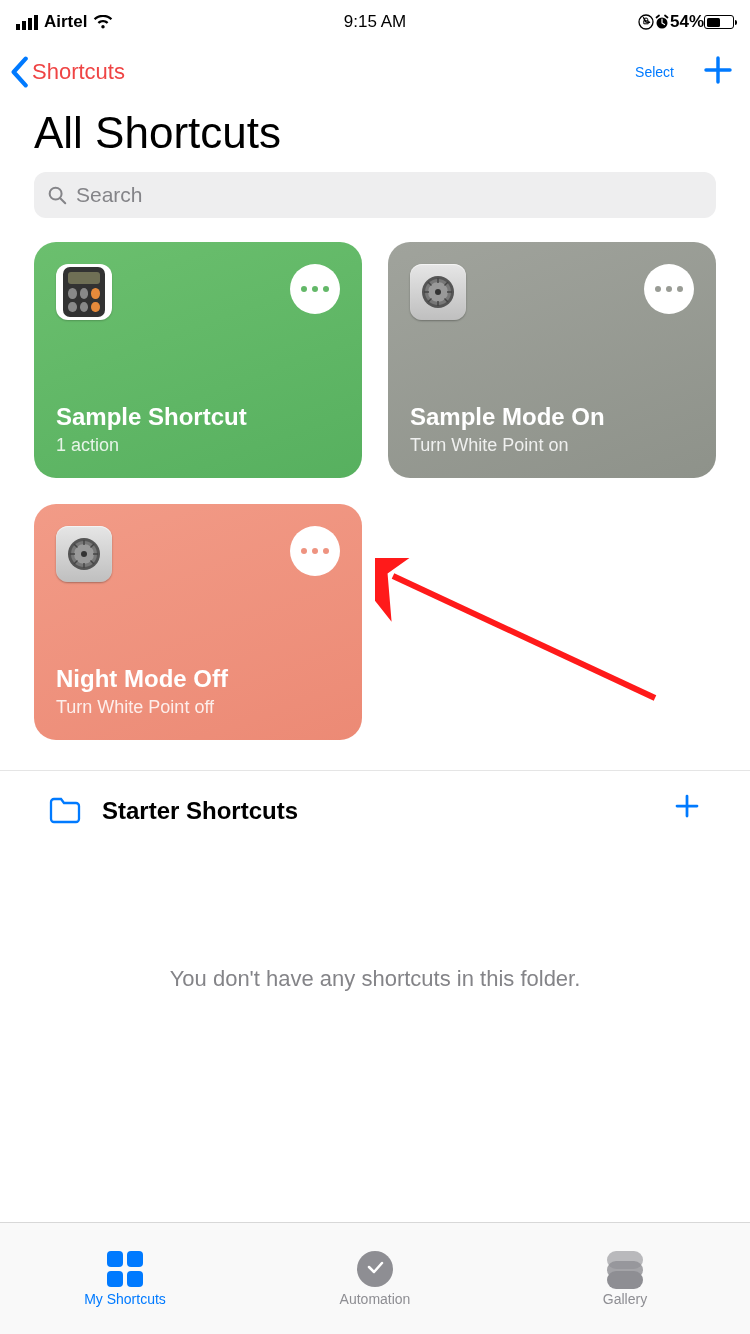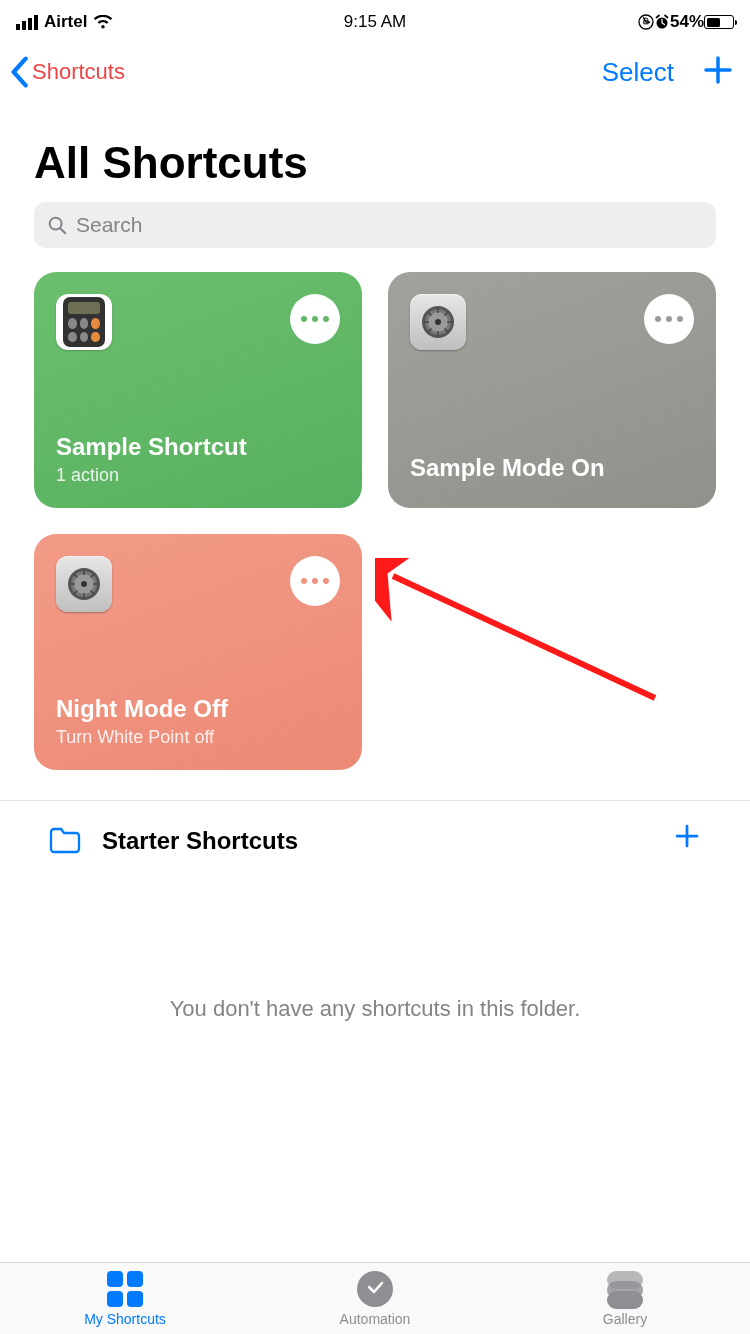--- a/index.html
+++ b/index.html
@@ -15,25 +15,25 @@
 .signal-bars span:nth-child(1){height:6px;} .signal-bars span:nth-child(2){height:9px;} .signal-bars span:nth-child(3){height:12px;} .signal-bars span:nth-child(4){height:15px;}
 .wifi-icon { width: 20px; height: 15px; }
 .battery-outline { width: 30px; height: 14px; border: 1.5px solid #000; border-radius: 3px; position: relative; display: inline-flex; align-items: center; padding: 1.5px; }
 .battery-outline::after { content:''; position:absolute; right:-4px; top:4px; width:2.5px; height:5px; background:#000; border-radius:0 2px 2px 0; }
 .battery-fill { height: 100%; width: 54%; background:#000; border-radius:1.5px; }
 
 
 .nav-bar { height: 56px; display:flex; align-items:center; justify-content:space-between; padding: 0 16px 0 8px; }
 .nav-back { display:flex; align-items:center; color:#ef4444; font-size: 22px; gap: 2px; cursor:pointer; }
 .nav-right { display:flex; align-items:center; gap: 28px; }
-.nav-select { color:#007aff; font-size: 26px; cursor:pointer; }
+.nav-select { color:#007aff; font-size: 14px; cursor:pointer; }
 .nav-plus { color:#007aff; cursor:pointer; }
 
 
-.page-title { font-size: 44px; font-weight: 700; padding: 8px 34px 14px; margin-top: 30px; }
+.page-title { font-size: 44px; font-weight: 400; padding: 8px 34px 14px; }
 
 
 .search-wrap { margin: 0 34px 24px; background:#eeeeef; border-radius: 12px; height: 46px; display:flex; align-items:center; padding: 0 12px; gap:8px; }
 .search-icon { color:#848488; }
 .search-input { border:none; background:transparent; outline:none; font-size: 21px; color:#000; flex:1; }
 .search-input::placeholder { color:#848488; }
 
 
 .grid { display:grid; grid-template-columns: 1fr 1fr; gap: 26px; padding: 0 34px; }
 .card { border-radius: 22px; height: 236px; padding: 22px; position:relative; display:flex; flex-direction:column; justify-content:space-between; cursor:pointer; }
@@ -67,21 +67,21 @@
 
 
 .arrow-annotation { position:absolute; left:375px; top:558px; pointer-events:none; }
 .starter-row { border-top:1px solid #e5e5e5; border-bottom:1px solid transparent; padding: 20px 48px; display:flex; align-items:flex-end; gap:20px; cursor:pointer; }
 .folder-icon { color:#007aff; }
 .starter-title { font-size: 24px; font-weight: 600; flex:1; }
 .starter-plus { color:#007aff; cursor:pointer; }
 .empty-text { text-align:center; font-size: 22px; color:#848488; margin-top: 120px; padding: 0 34px; }
 
 
-.tab-bar { position:absolute; bottom:0; left:0; right:0; height:72px; border-top:1px solid #d8d8d8; background:#f9f9f9; display:flex; }
+.tab-bar { position:absolute; bottom:0; left:0; right:0; height:112px; border-top:1px solid #d8d8d8; background:#f9f9f9; display:flex; }
 .tab { flex:1; display:flex; flex-direction:column; align-items:center; justify-content:center; gap:4px; cursor:pointer; }
 .tab-label { font-size: 14px; }
 .tab.active .tab-label { color:#007aff; font-weight:500; }
 .tab:not(.active) .tab-label { color:#8e8e93; }
 .tab-icon-grid { display:grid; grid-template-columns:1fr 1fr; gap:4px; }
 .tab-icon-grid span { width:16px; height:16px; border-radius:4px; background:#007aff; }
 .tab-clock { width:36px; height:36px; border-radius:50%; background:#8e8e93; display:flex; align-items:center; justify-content:center; }
 .tab-stack { position:relative; width:36px; height:36px; }
 .tab-stack span { position:absolute; width:36px; height:18px; background:#8e8e93; border-radius:9px / 9px; left:0; }
 .tab-stack span:nth-child(1){top:0; opacity:0.6;}
@@ -205,20 +205,21 @@
       <div class="ellipsis-btn">
           <div class="ellipsis-dots">
             <span></span>
             <span></span>
             <span></span>
           </div>
         </div>
     </div>
     <div>
       <div class="card-title">Sample Mode On</div>
+      <div class="card-sub">Turn White Point on</div>
     </div>
   </div>
 
   <div class="card card-coral">
     <div class="card-top">
       <div class="settings-box">
         <svg width="40" height="40" viewBox="0 0 40 40">
             <circle cx="20" cy="20" r="16" fill="#555"></circle>
             <circle cx="20" cy="20" r="13" fill="#777"></circle>
             <circle cx="20" cy="20" r="10" fill="#999"></circle>

